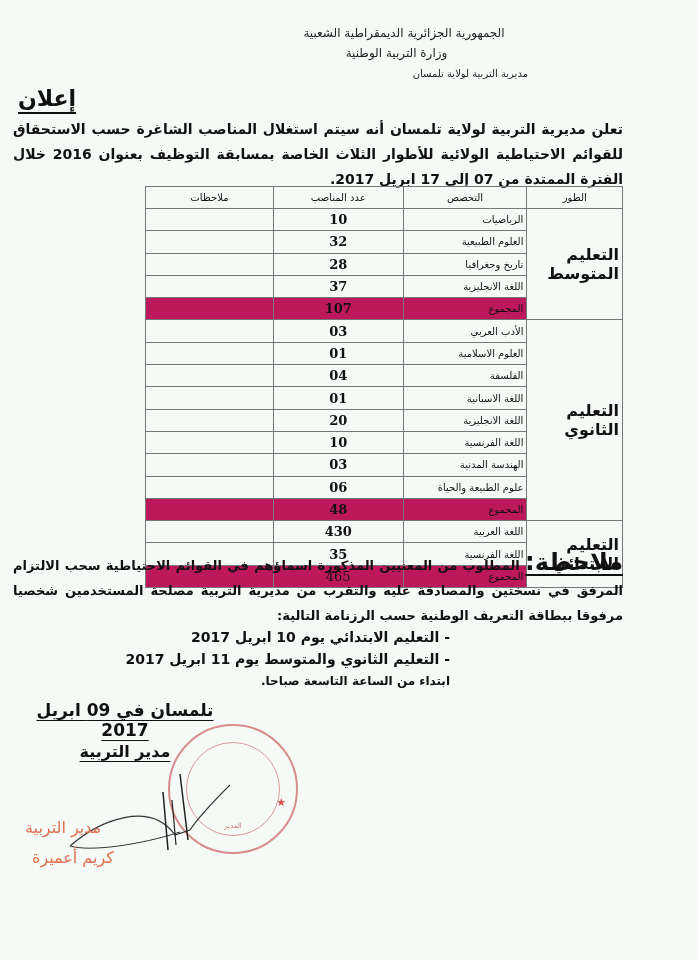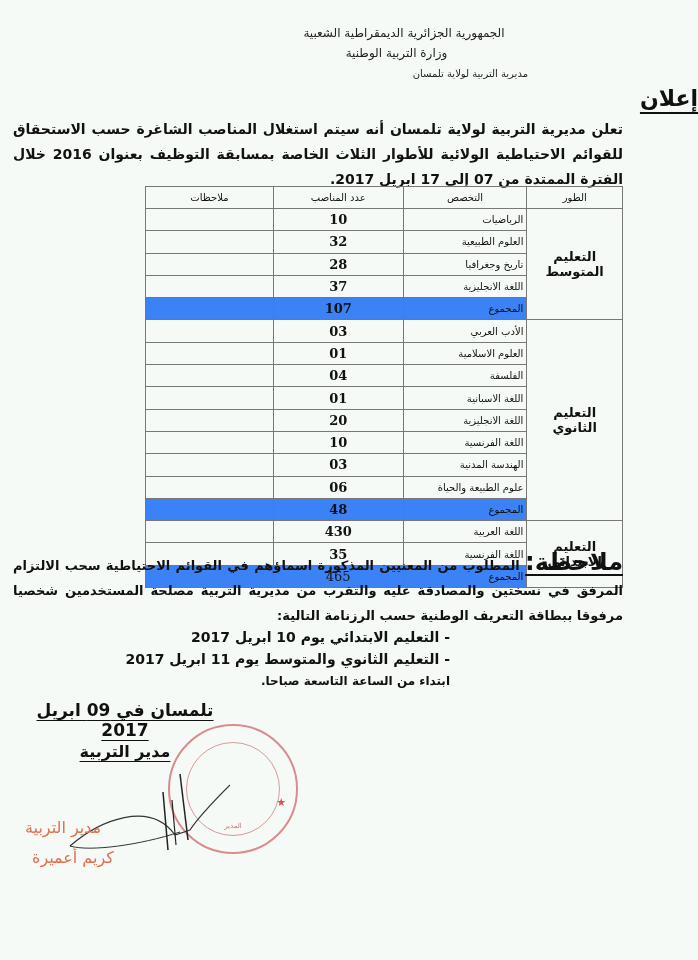--- a/index.html
+++ b/index.html
@@ -9,43 +9,43 @@
     font-family: "DejaVu Sans", sans-serif;
     color: #111;
     position: relative;
   }
   .page { position: absolute; inset: 0; direction: rtl; }
   .hdr-line { position: absolute; font-size: 12px; color: #222; white-space: nowrap; }
   .republic { top: 26px; left: 0; right: 0; text-align: center; padding-left: 110px; }
   .ministry { top: 46px; left: 0; right: 0; text-align: center; padding-left: 95px; }
   .directorate { top: 68px; right: 170px; font-size: 10px; }
   .title {
-    position: absolute; top: 86px; left: 0; right: 0; text-align: right;
+    position: absolute; top: 86px; left: 0; right: 0; text-align: left;
     font-size: 22px; font-weight: bold; padding-left: 18px;
   }
   .title span { text-decoration: underline; text-decoration-thickness: 2px; text-underline-offset: 6px; }
   .intro {
     position: absolute; top: 117px; right: 75px; width: 610px;
     font-size: 14px; font-weight: bold; line-height: 25px; text-align: justify;
     text-align-last: right;
   }
   table.grid {
     position: absolute; top: 186px; left: 145px; width: 478px;
     border-collapse: collapse; direction: rtl; font-size: 10px;
   }
   table.grid th, table.grid td { border: 1px solid #777; height: 17.3px; padding: 2px 3px; }
   table.grid th { font-weight: normal; font-size: 10px; height: 17px; }
   .col-level { width: 88px; }
   .col-spec { width: 116px; }
   .col-count { width: 122px; }
   .col-notes { width: 120px; }
-  td.level { text-align: center; font-size: 13px; font-weight: bold; }
+  td.level { text-align: right; font-size: 16px; font-weight: bold; }
   td.spec { text-align: right; font-size: 10px; margin-top: 13px; }
   td.count { text-align: center; font-family: "DejaVu Serif", serif; font-weight: bold; font-size: 13px; }
-  tr.total td.count, tr.total td.notes, tr.total td.spec { background: #3b82f6; }
+  tr.total td.count, tr.total td.notes, tr.total td.spec { background: #be185d; }
   tr.total td.count.light { font-weight: normal; }
   .note {
     position: absolute; top: 550px; right: 75px; width: 610px;
     font-size: 13px; font-weight: bold; line-height: 25px;
     text-align: justify; text-align-last: right;
   }
   .note-label { font-size: 24px; text-decoration: underline; text-underline-offset: 4px; }
   .schedule { position: absolute; top: 626px; right: 248px; font-size: 14px; font-weight: bold; line-height: 22px; }
   .schedule .start { font-size: 12px; padding-right: 0px; }
   .signoff { position: absolute; top: 700px; left: 30px; width: 190px; text-align: center; font-weight: bold; }

